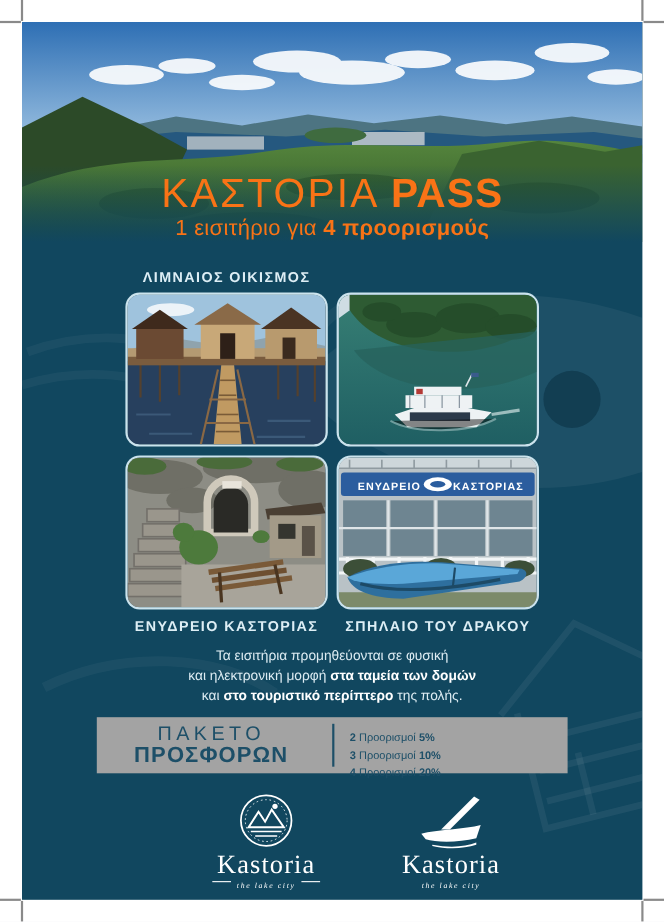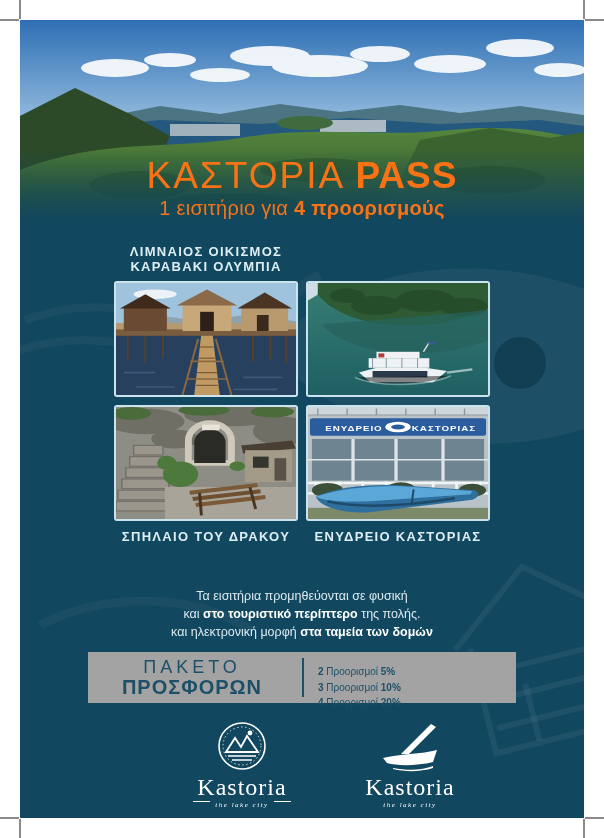--- a/index.html
+++ b/index.html
@@ -14,21 +14,21 @@
   .title{font-size:37px;font-weight:300;letter-spacing:2px;line-height:40px;}
   .title .bold{font-weight:700;letter-spacing:1px;}
   .subtitle{font-size:20px;font-weight:400;margin-top:1px;letter-spacing:.3px;}
   .subtitle b{font-weight:700;}
   .cards{position:absolute;top:224px;left:50%;transform:translateX(-50%);width:376px;z-index:2;}
   .label-row{display:flex;justify-content:space-between;}
   .dest-label{width:184px;text-align:center;color:#ddeef5;font-weight:700;font-size:13px;letter-spacing:1.3px;}
   .label-row.top{margin-bottom:7px;flex-direction:column;}
   .label-row.bottom{margin-top:6px;}
   .card-row{display:flex;justify-content:space-between;margin-bottom:8px;}
-  .card{width:184px;height:116px;border-radius:3px;border:2px solid rgba(214,238,246,.92);
+  .card{width:184px;height:140px;border-radius:13px;border:2px solid rgba(214,238,246,.92);
         overflow:hidden;box-sizing:border-box;background:#4c6b7a;}
   .card svg{display:block;width:100%;height:100%;}
   .info{position:absolute;top:567px;left:0;width:100%;text-align:center;color:#dcebf2;
         font-size:12.5px;line-height:18px;z-index:2;}
   .info b{color:#ffffff;}
   .offers{position:absolute;top:632px;left:68px;width:428px;height:51px;background:#a3a3a3;
           display:flex;align-items:center;z-index:2;color:#1d4f68;}
   .offers-left{width:208px;text-align:center;}
   .offers-l1{font-size:18px;letter-spacing:4px;font-weight:400;line-height:20px;}
   .offers-l2{font-size:20px;font-weight:700;letter-spacing:1px;line-height:21px;}
@@ -125,21 +125,20 @@
     </div>
 
     <div class="title-block">
       <div class="title"><span>ΚΑΣΤΟΡΙΑ</span> <span class="bold">PASS</span></div>
       <div class="subtitle"><span>1 εισιτήριο για </span><b>4 προορισμούς</b></div>
     </div>
 
     <div class="cards">
       <div class="label-row top">
         <div class="dest-label">ΛΙΜΝΑΙΟΣ ΟΙΚΙΣΜΟΣ</div>
-        <div class="dest-label">ΚΑΡΑΒΑΚΙ ΟΛΥΜΠΙΑ</div>
       </div>
       <div class="card-row">
         <div class="card">
           <svg viewBox="0 0 184 140" preserveAspectRatio="none">
             <rect width="184" height="58" fill="#9fc3dd"></rect>
             <ellipse cx="40" cy="14" rx="22" ry="6" fill="#ffffff" opacity=".8"></ellipse>
             <path d="M0,52 L40,40 L90,48 L140,38 L184,48 L184,60 L0,60 Z" fill="#8fa3ad"></path>
             <rect x="0" y="50" width="184" height="14" fill="#b49a72"></rect>
             <rect x="0" y="62" width="184" height="78" fill="#27405e"></rect>
             <g stroke="#54412e" stroke-width="2">
@@ -319,29 +318,29 @@
               </g>
             <rect x="0" y="126" width="184" height="14" fill="#7c8a6a"></rect>
             <path d="M8,112 C30,100 60,96 96,98 L170,104 C176,106 176,112 168,116 L60,132 C30,132 12,124 8,112 Z" fill="#2e6f9e"></path>
             <path d="M8,112 C34,102 64,98 96,99 L168,105 L166,109 L60,118 C32,119 14,117 8,112 Z" fill="#5aa7d8"></path>
             <path d="M20,118 C50,126 90,126 150,114" stroke="#1d4a66" stroke-width="3" fill="none"></path>
             <line x1="108" y1="103" x2="106" y2="121" stroke="#1d4a66" stroke-width="2"></line>
           </svg>
         </div>
       </div>
       <div class="label-row bottom">
+        <div class="dest-label">ΕΝΥΔΡΕΙΟ ΚΑΣΤΟΡΙΑΣ</div>
         <div class="dest-label">ΣΠΗΛΑΙΟ ΤΟΥ ΔΡΑΚΟΥ</div>
-        <div class="dest-label">ΕΝΥΔΡΕΙΟ ΚΑΣΤΟΡΙΑΣ</div>
       </div>
     </div>
 
     <div class="info">
       <div>Τα εισιτήρια προμηθεύονται σε φυσική</div>
+      <div><span>και ηλεκτρονική μορφή </span><b>στα ταμεία των δομών</b></div>
       <div><span>και </span><b>στο τουριστικό περίπτερο</b><span> της πολής.</span></div>
-      <div><span>και ηλεκτρονική μορφή </span><b>στα ταμεία των δομών</b></div>
     </div>
 
     <div class="offers">
       <div class="offers-left">
         <div class="offers-l1">ΠΑΚΕΤΟ</div>
         <div class="offers-l2">ΠΡΟΣΦΟΡΩΝ</div>
       </div>
       <div class="offers-divider"></div>
       <div class="offers-right">
         <div class="offer-item">

